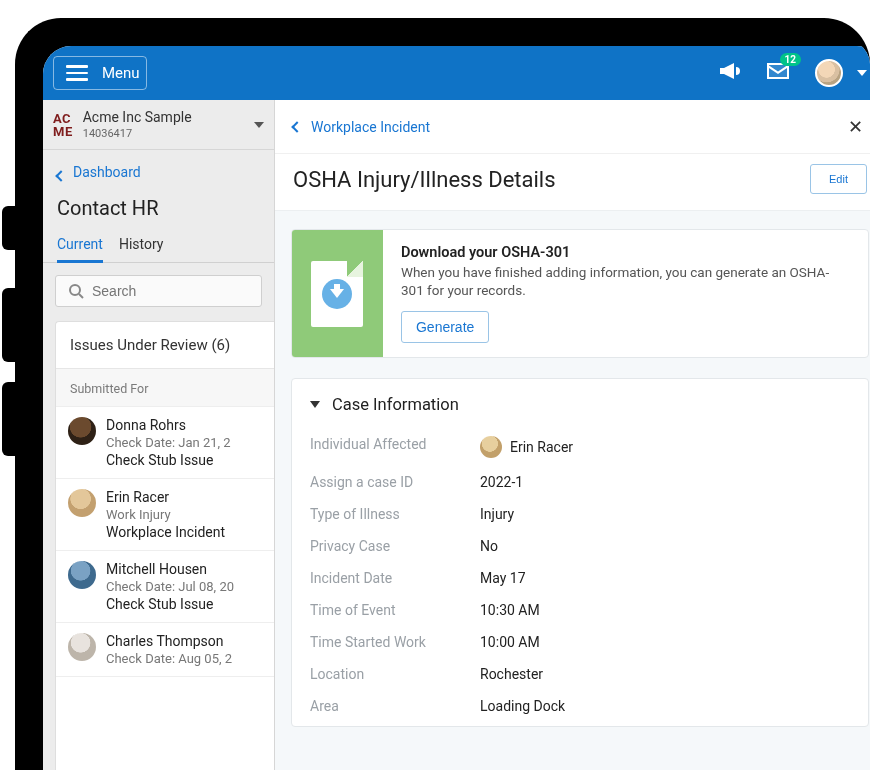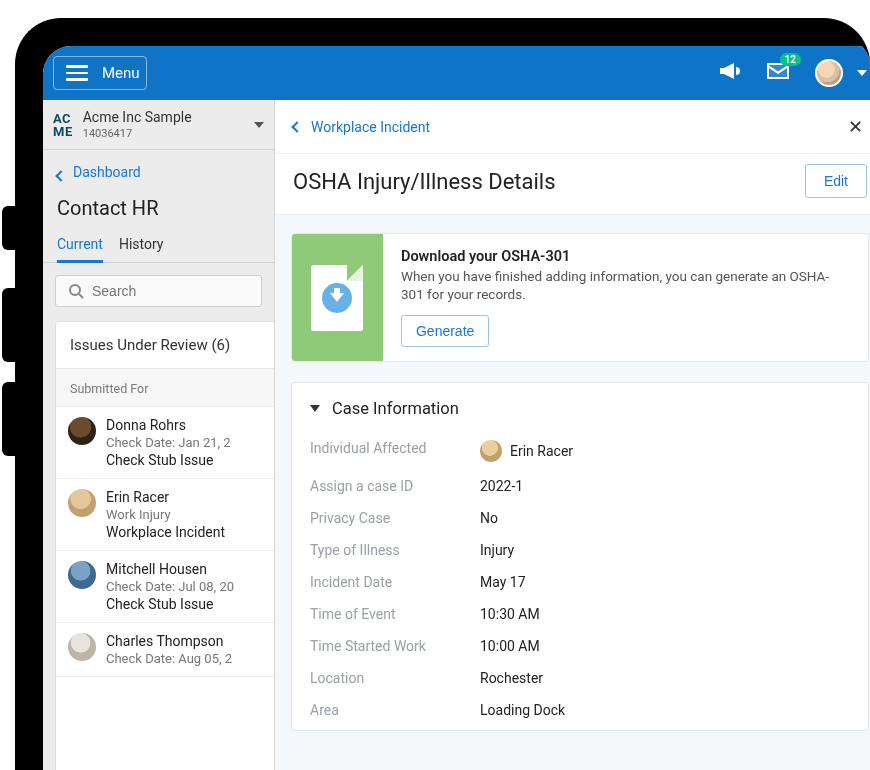--- a/index.html
+++ b/index.html
@@ -43,21 +43,21 @@
   .avatar-top { width: 28px; height: 28px; border-radius: 50%; background: radial-gradient(circle at 40% 35%, #f3d7b7 0 38%, #d9c0a2 40% 60%, #b8a382 62% 100%); border: 2px solid #fff; }
   .caret-down { width: 0; height: 0; border-left: 5px solid transparent; border-right: 5px solid transparent; border-top: 6px solid #fff; margin-left: -10px; }
 
   
   .body { display: flex; height: calc(100% - 54px); }
   .sidebar { width: 232px; background: #ececec; border-right: 1px solid #d6d6d6; display: flex; flex-direction: column; }
   .org {
     display: flex; align-items: center; gap: 10px; padding: 9px 10px;
     border-bottom: 1px solid #d6d6d6; background: #ececec; cursor: pointer;
   }
-  .org-logo { color: #0c4a6e; font-weight: 700; font-size: 13px; line-height: 1; letter-spacing: .5px; }
+  .org-logo { color: #7f1d1d; font-weight: 700; font-size: 13px; line-height: 1; letter-spacing: .5px; }
   .org-name { font-size: 14px; color: #333; }
   .org-id { font-size: 11px; color: #666; margin-top: 2px; }
   .org-caret { margin-left: auto; width: 0; height: 0; border-left: 5px solid transparent; border-right: 5px solid transparent; border-top: 6px solid #555; }
 
   .back-dash {
     display: flex; align-items: flex-end; gap: 8px; color: #1976d2;
     font-size: 14px; padding: 14px 14px 12px; cursor: pointer;
   }
   .chev-left { width: 8px; height: 8px; border-left: 2px solid currentColor; border-bottom: 2px solid currentColor; transform: rotate(45deg); }
 
@@ -101,21 +101,21 @@
     background: #fff; display: flex; align-items: center; padding: 12px 18px; font-size: 14px;
     border-bottom: 1px solid #f0f0f0;
   }
   .crumb { display: flex; align-items: center; gap: 10px; color: #1976d2; cursor: pointer; }
   .closex { margin-left: auto; font-size: 18px; color: #333; cursor: pointer; padding: 4px; }
 
   .titlebar { background: #fff; display: flex; align-items: center; padding: 10px 18px 16px; border-bottom: 1px solid #eceff1; }
   .page-title { font-size: 22px; color: #222; font-weight: 400; }
   .edit-btn {
     margin-left: auto; border: 1px solid #9ac4e6; color: #1976d2; background: #fff;
-    padding: 8px 18px; border-radius: 3px; font-size: 14px; cursor: pointer;
+    padding: 8px 18px; border-radius: 3px; font-size: 11px; cursor: pointer;
   }
 
   .promo {
     margin: 18px 16px 20px; background: #fff; border: 1px solid #e3e7ea; border-radius: 4px;
     display: flex; overflow: hidden; justify-content: flex-end;
   }
   .promo-left {
     width: 112px; background: #8fca79; display: flex; align-items: center; justify-content: center;
   }
   .doc-icon {
@@ -305,28 +305,28 @@
             <div class="v">
               <span class="person-av"></span>
               <span>Erin Racer</span>
             </div>
           </div>
           <div class="row">
             <div class="k">Assign a case ID</div>
             <div class="v">2022-1</div>
           </div>
           <div class="row">
+            <div class="k">Type of Illness</div>
+            <div class="v">Injury</div>
+          </div>
+          <div class="row">
             <div class="k">Privacy Case</div>
             <div class="v">No</div>
           </div>
           <div class="row">
-            <div class="k">Type of Illness</div>
-            <div class="v">Injury</div>
-          </div>
-          <div class="row">
             <div class="k">Incident Date</div>
             <div class="v">May 17</div>
           </div>
           <div class="row">
             <div class="k">Time of Event</div>
             <div class="v">10:30 AM</div>
           </div>
           <div class="row">
             <div class="k">Time Started Work</div>
             <div class="v">10:00 AM</div>

